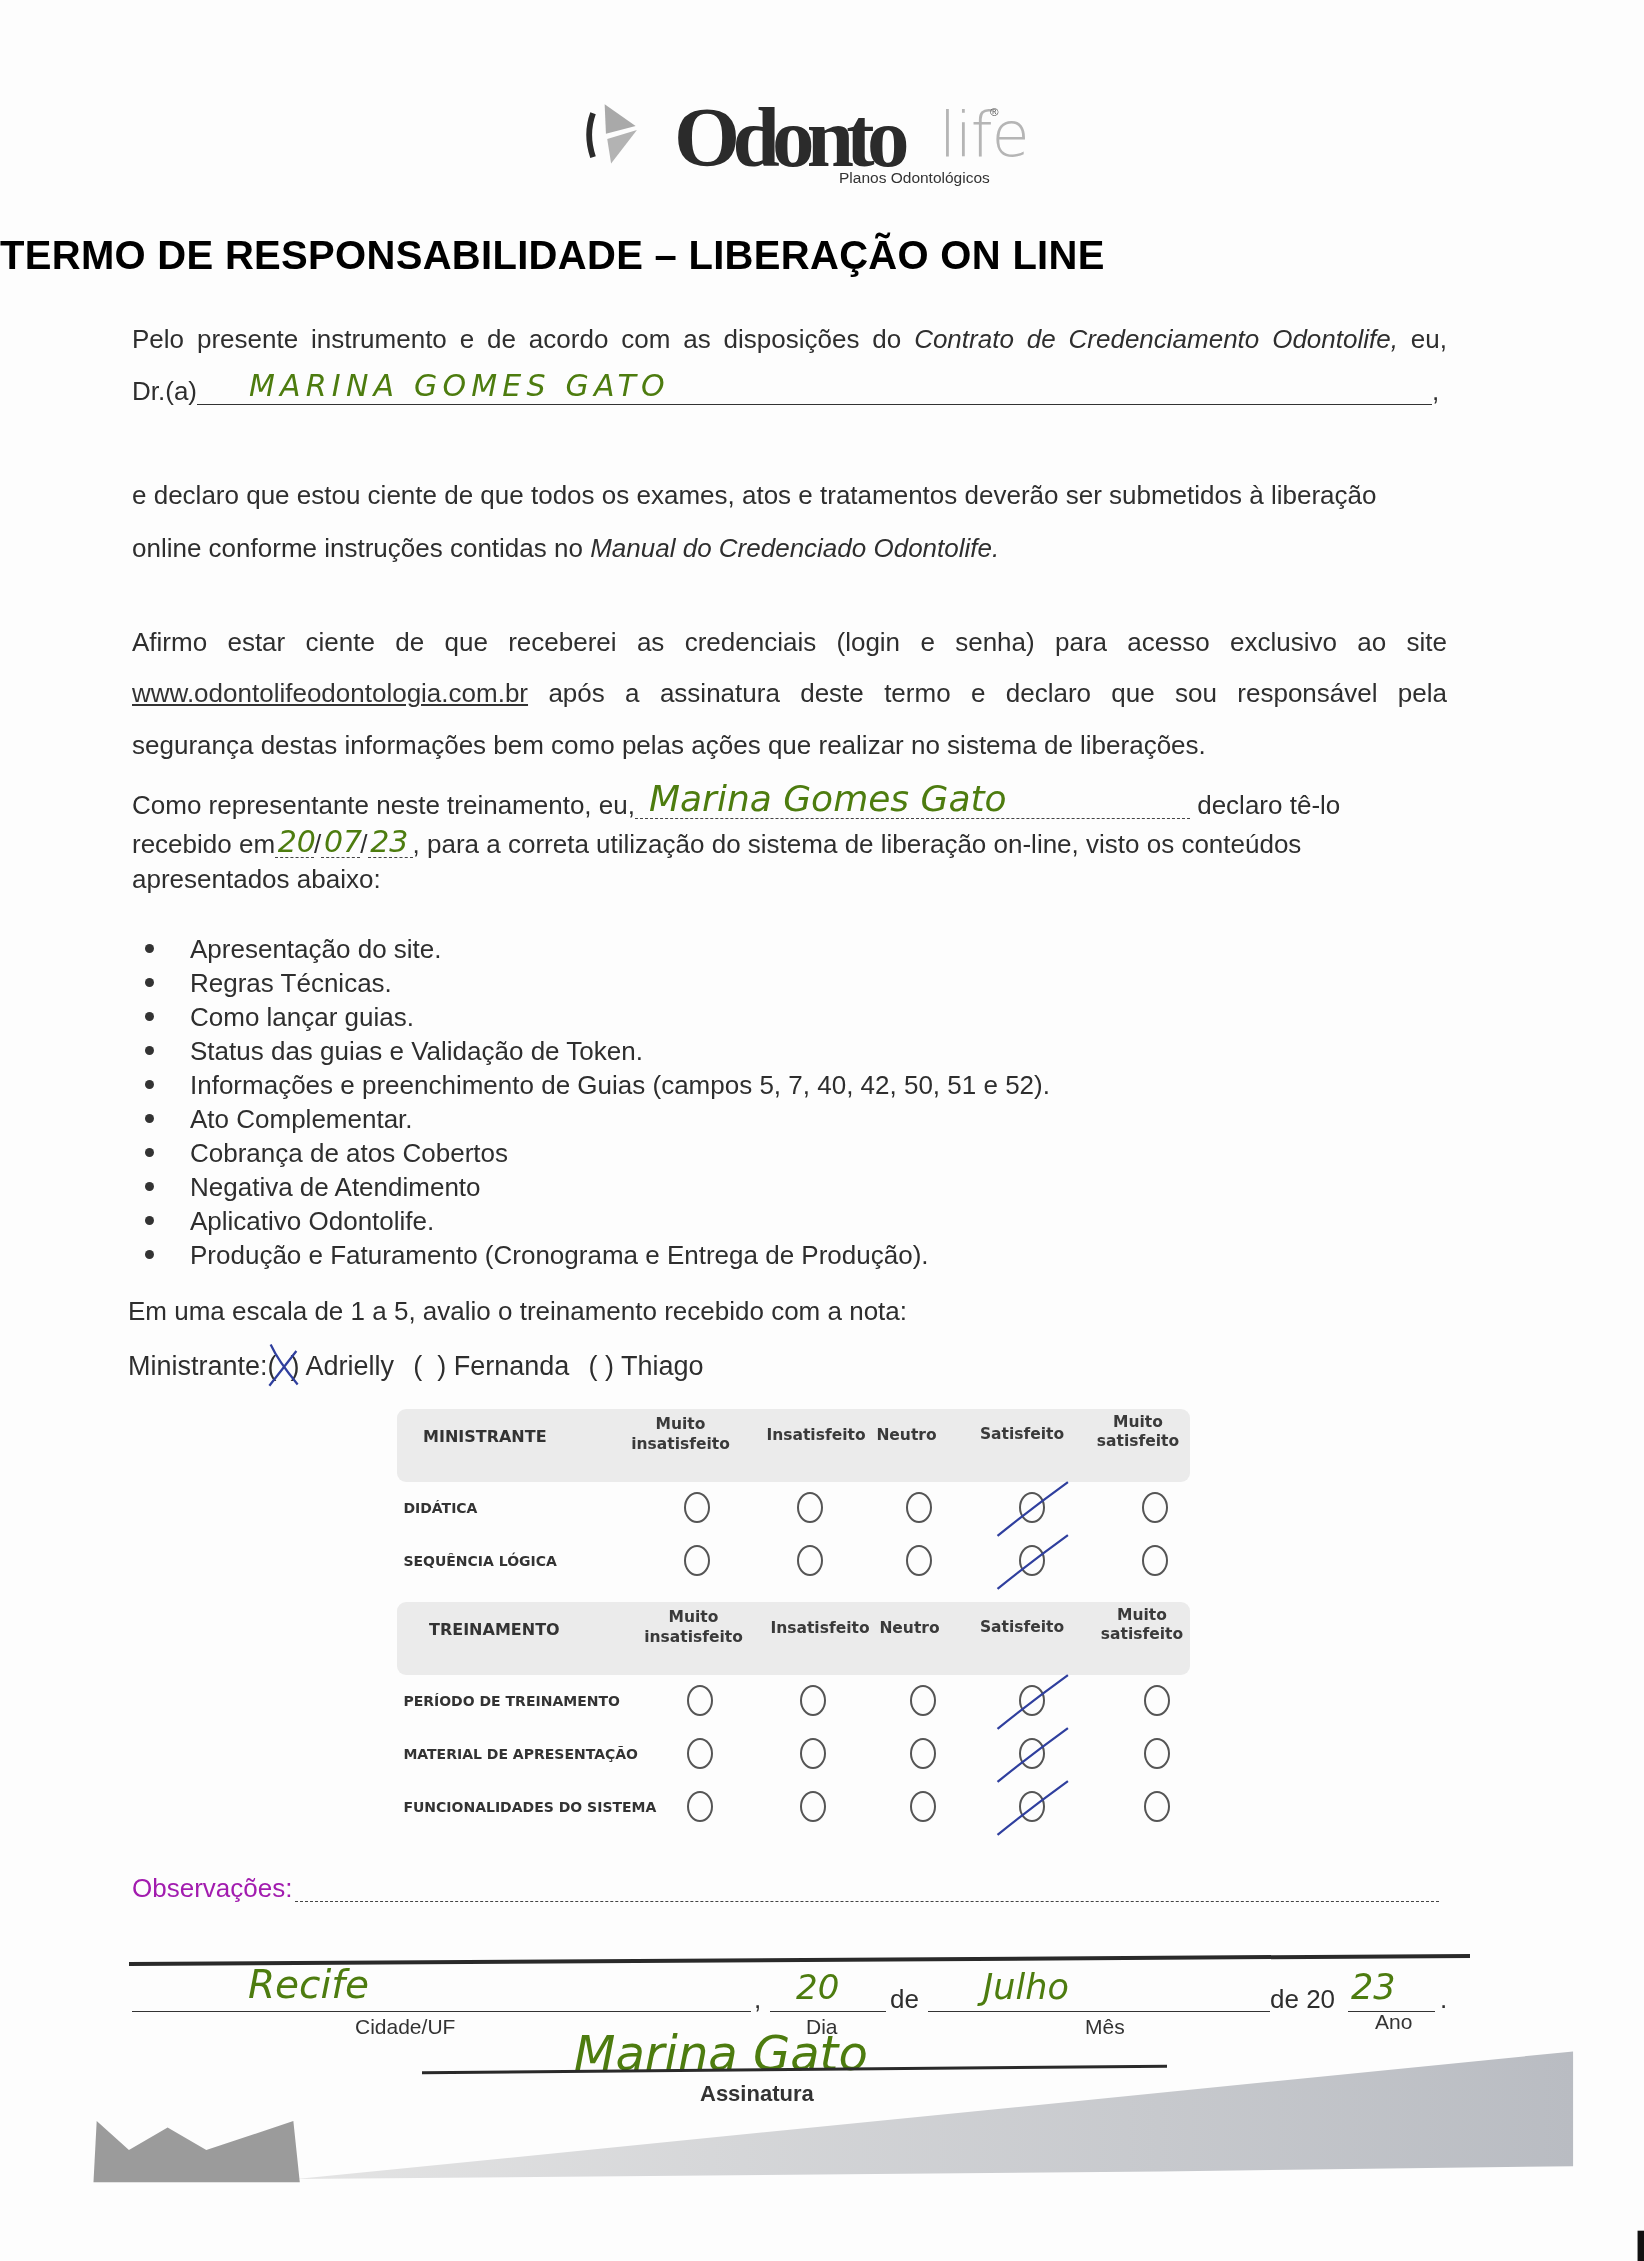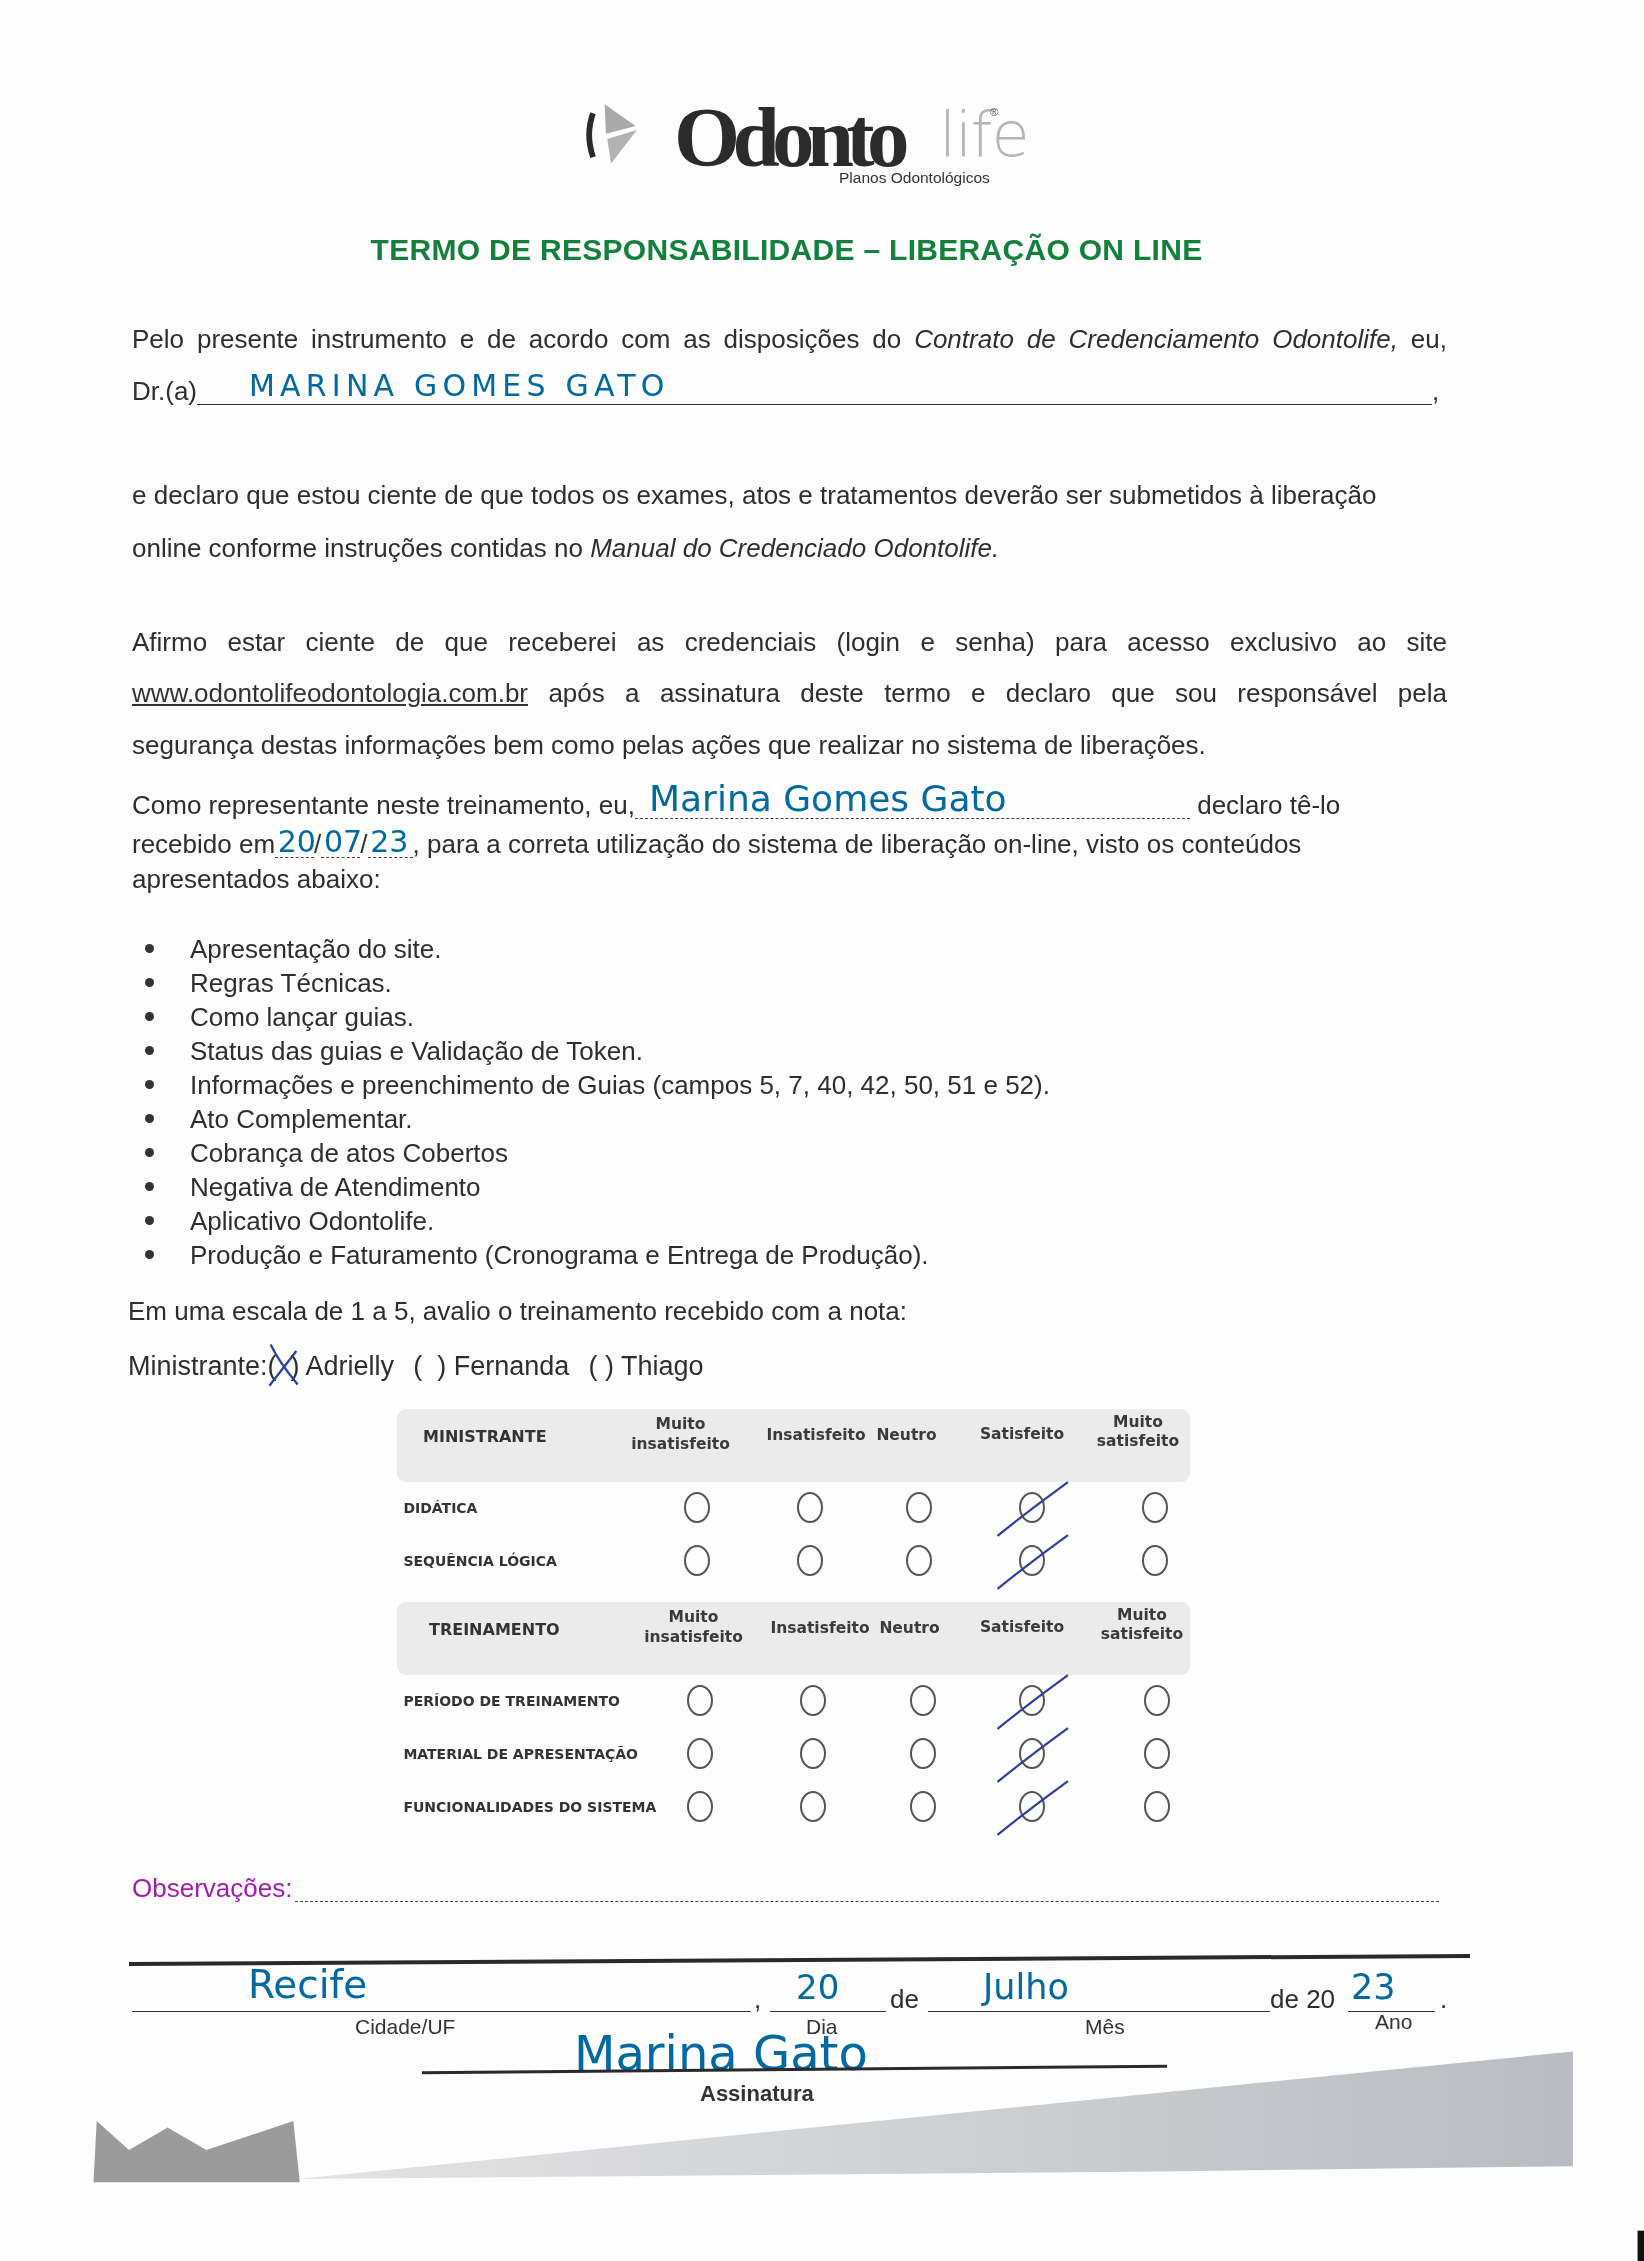--- a/index.html
+++ b/index.html
@@ -10,26 +10,26 @@
   
   .logo { position: absolute; left: 584px; top: 93px; width: 451px; height: 97px; }
   .logo .mark { position: absolute; left: 0; top: 6.4px; width: 71px; height: 71px; }
   .logo .word { position: absolute; left: 90px; top: -5.2px; font-family: "Liberation Serif", serif;
                 font-size: 85px; font-weight: bold; letter-spacing: -7.7px; color: #2b2b2b; }
   .logo .life { position: absolute; left: 355px; top: 5.2px; font-family: "DejaVu Sans", sans-serif;
                 font-size: 62px; font-weight: 200; color: #b5b5b5; letter-spacing: -1.3px; }
   .logo .reg { position: absolute; left: 406px; top: 11.6px; font-size: 11.6px; color: #555; }
   .logo .tag { position: absolute; left: 255px; top: 76px; font-size: 15.5px; color: #333; }
 
-  .title { position: absolute; left: 0; width: 1573px; top: 233px; text-align: center;
-           font-size: 30px; font-weight: bold; color: #15803d; letter-spacing: 0.3px; }
+  .title { position: absolute; left: 0; width: 1573px; top: 233px; 
+           font-size: 40px; font-weight: bold; color: #000000; letter-spacing: 0.3px; }
 
   .p { position: absolute; left: 132px; width: 1315px; font-size: 26px; line-height: 53px; color: #2e2e2e; }
   .justify { text-align: justify; text-align-last: justify; }
-  .hw { font-family: "DejaVu Sans", sans-serif; color: #0369a1; font-size: 30px; }
+  .hw { font-family: "DejaVu Sans", sans-serif; color: #4d7c0f; font-style: italic; font-size: 30px; }
   .fill { display: inline-block; border-bottom: 1.9px solid #333; vertical-align: baseline; line-height: 1; }
   .dash { display: inline-block; border-bottom: 1.9px dashed #444; line-height: 1; }
   .link { text-decoration: underline; color: #333; }
   i.it { font-style: italic; }
 
   .list { position: absolute; left: 142px; top: 932px; margin: 0; padding: 0; list-style: none; }
   .list li { font-size: 26px; line-height: 34px; color: #2e2e2e; position: relative; padding-left: 48px; }
   .list li .dot { position: absolute; left: 2.6px; top: 12.3px; width: 9px; height: 9px; border-radius: 50%; background: #333; }
 
   .scale { position: absolute; left: 128px; top: 1296px; font-size: 26px; color: #2e2e2e; }

